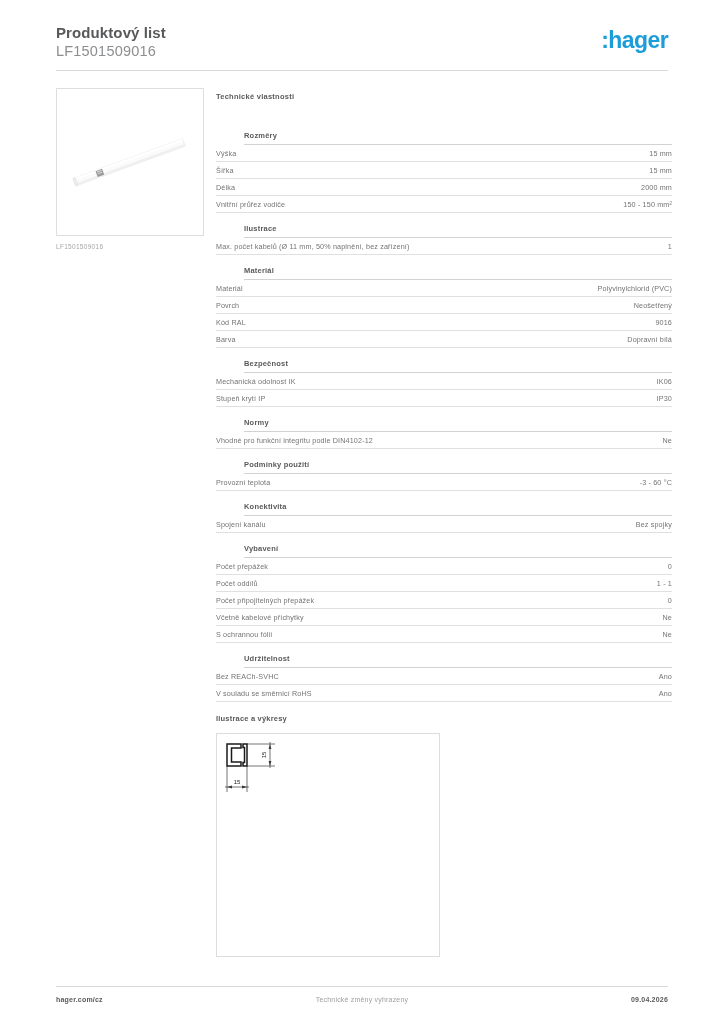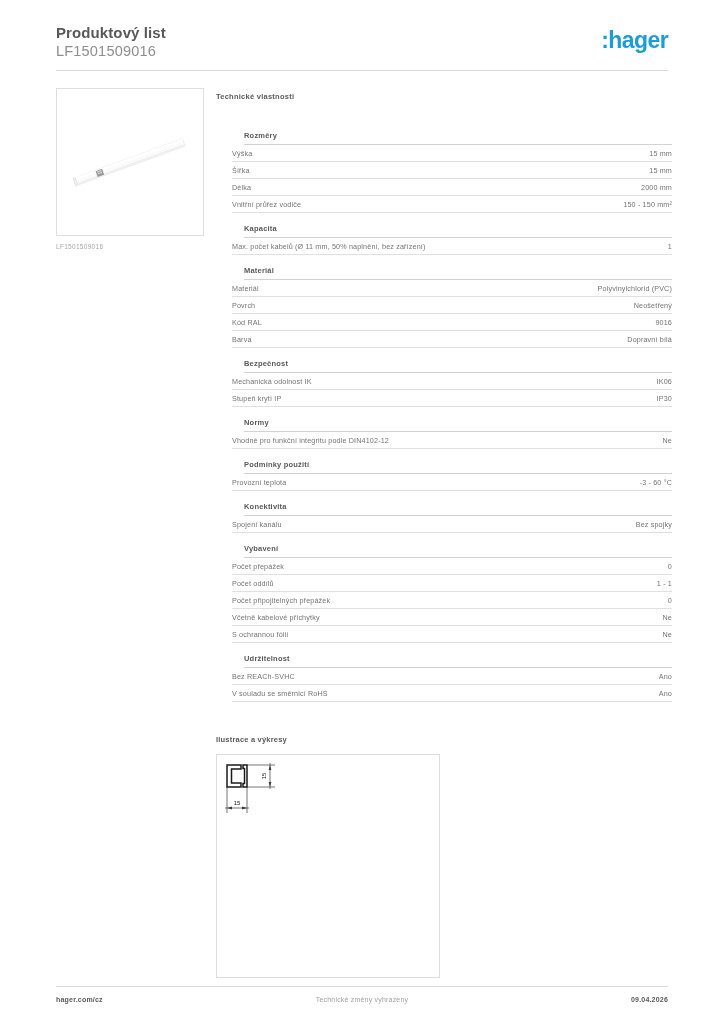--- a/index.html
+++ b/index.html
@@ -55,29 +55,29 @@
   .section-head {
     font-size:7.5px; font-weight:bold; color:#58595b;
     letter-spacing:.2px; padding-bottom:4px;
     border-bottom:1px solid #d2d2d2;
     margin-left:28px;
   }
   .row {
     display:flex; justify-content:space-between; align-items:baseline;
     border-bottom:1px solid #e0e0e0;
     padding:4px 0 3px 0;
-    font-size:7.2px; color:#737373; letter-spacing:.15px;margin-left:16px;
+    font-size:7.2px; color:#737373; letter-spacing:.15px;
   }
   .row .label { white-space:nowrap; }
   .row .value { text-align:right; white-space:nowrap; padding-left:12px; }
 
   
   .draw-title {
     font-size:7.5px; font-weight:bold; color:#58595b;
-    letter-spacing:.2px; margin-top:33px; margin-bottom:10px;
+    letter-spacing:.2px; margin-top:12px; margin-bottom:10px;
   }
   .draw-box {
     width:224px; height:224px; border:1px solid #dcdcdc; background:#fff;
     position:relative; overflow:hidden;
   }
   .draw-svg { position:absolute; left:0; top:0; width:224px; height:224px; }
 
   
   .footer-rule {
     position:absolute; left:56px; top:986px; width:612px; height:1px;
@@ -143,21 +143,21 @@
           <div class="row">
             <span class="label">Délka</span>
             <span class="value">2000 mm</span>
           </div>
           <div class="row">
             <span class="label">Vnitřní průřez vodiče</span>
             <span class="value">150 - 150 mm²</span>
           </div>
         </div>
         <div class="section">
-          <div class="section-head">Kapacita</div>
+          <div class="section-head">Ilustrace</div>
           <div class="row">
             <span class="label">Max. počet kabelů (Ø 11 mm, 50% naplnění, bez zařízení)</span>
             <span class="value">1</span>
           </div>
         </div>
         <div class="section">
           <div class="section-head">Materiál</div>
           <div class="row">
             <span class="label">Materiál</span>
             <span class="value">Polyvinylchlorid (PVC)</span>

